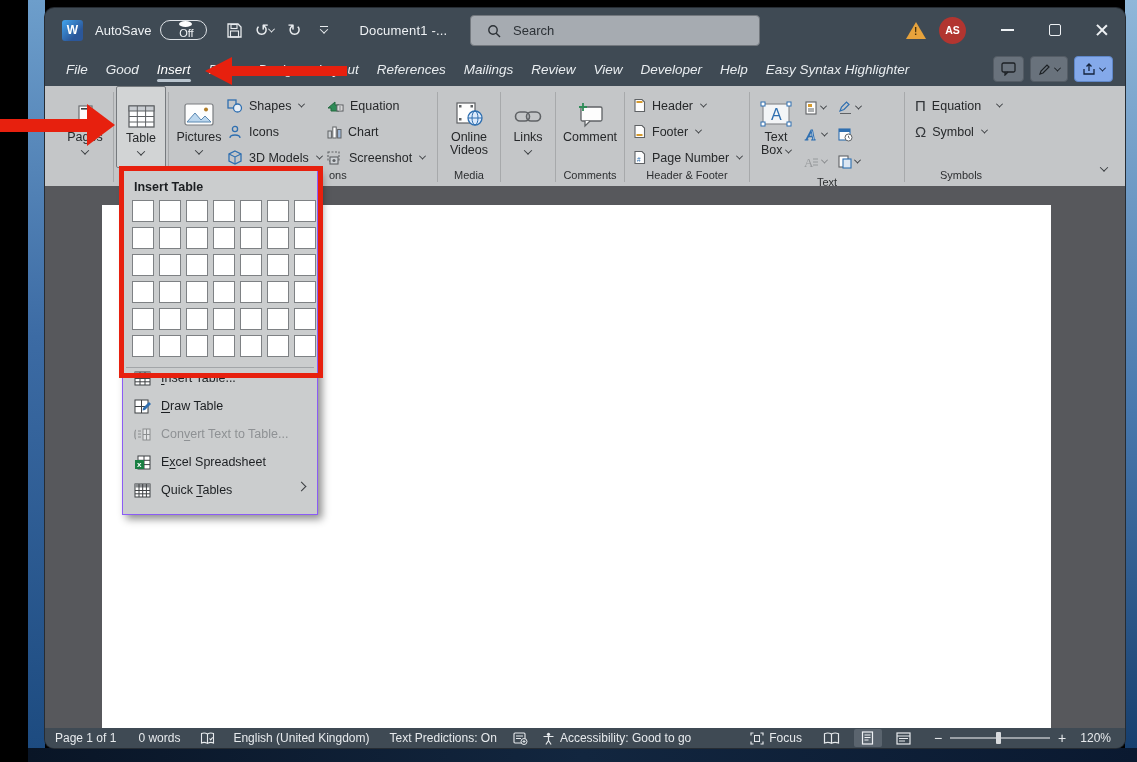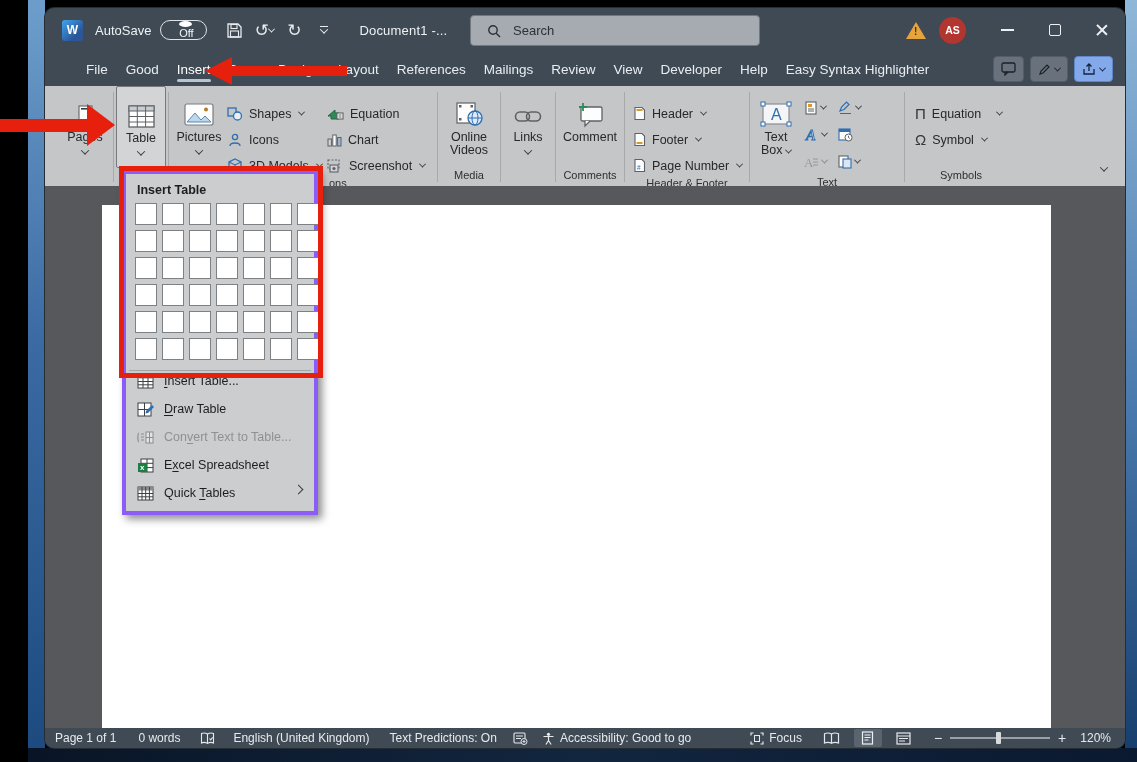--- a/index.html
+++ b/index.html
@@ -46,21 +46,21 @@
   .avatar { width:27px; height:27px; border-radius:50%; background:#b23530; color:#fff; font-size:10.5px;
     font-weight:bold; display:flex; align-items:center; justify-content:center; margin-right:18px; }
   .winbtn { width:47px; height:40px; display:flex; align-items:center; justify-content:center; color:#eef1f4; }
   .min-glyph { width:13px; height:1.5px; background:#eef1f4; }
   .max-glyph { width:12px; height:12px; border:1.3px solid #eef1f4; border-radius:2px; }
   .close-glyph { position:relative; width:14px; height:14px; }
   .close-glyph:before,.close-glyph:after { content:""; position:absolute; left:6px; top:0; width:1.6px; height:14px; background:#eef1f4; }
   .close-glyph:before { transform:rotate(45deg);} .close-glyph:after { transform:rotate(-45deg);}
 
   
-  .tabrow { height:34px; display:flex; align-items:center; padding-left:32px; color:#e9edf0; position:relative; }
+  .tabrow { height:34px; display:flex; align-items:center; padding-left:12px; color:#e9edf0; position:relative;font-style:italic; }
   .tab { padding:0 9px; font-size:13.5px; height:34px; display:flex; align-items:center; position:relative; white-space:nowrap; }
   .tab.active { color:#fff; }
   .tab.active:after { content:""; position:absolute; left:9px; right:9px; bottom:4px; height:3px;
     background:#b9c4ce; border-radius:2px; }
   .tabrow-right { position:absolute; right:12px; top:4px; display:flex; gap:6px; }
   .pillbtn { height:26px; background:#69727c; border:1px solid #545c65; border-radius:4px;
     display:flex; align-items:center; justify-content:center; gap:4px; padding:0 7px; color:#1d2125; }
   .pillbtn.blue { background:#84a9ea; border-color:#5f87c9; }
 
   
@@ -69,21 +69,21 @@
   .rgroup .content { flex:1; display:flex; }
   .rgroup .glabel { height:18px; font-size:11px; color:#2d2f31; text-align:center; line-height:14px; }
   .vsep { width:1px; background:#a7a9ab; margin:6px 2px 4px 2px; }
   .w52{width:52px}.w50{width:50px}.w56{width:56px}.w100{width:100px}.w108{width:108px}
   .w58{width:58px}.w64{width:64px}.w120{width:120px}.w150{width:150px}
   .bigbtn { flex:1; display:flex; flex-direction:column; align-items:center; padding-top:8px; gap:3px; }
   .bigbtn .blabel { font-size:12.5px; line-height:13px; text-align:center; }
   .bigbtn .chev { color:#3a3d40; margin-top:2px; }
   .bigbtn.pressed { border:1px solid #767a7e; background:#d2d4d5; border-radius:2px; }
   .icon-area { height:34px; display:flex; align-items:flex-end; justify-content:center; }
-  .rowcol { display:flex; flex-direction:column; padding-top:17px; gap:5px; }
+  .rowcol { display:flex; flex-direction:column; padding-top:9px; gap:5px; }
   .rowbtn { display:flex; align-items:center; gap:6px; height:21px; font-size:12.5px; white-space:nowrap; }
   .rowbtn .chev { color:#3a3d40; margin-left:2px; }
   .smallgrid { display:grid; grid-template-columns:34px 34px; grid-auto-rows:27px; padding-top:8px; margin-left:4px; }
   .sgcell { display:flex; align-items:center; gap:3px; color:#3a3d40; }
   .sgcell.dim { opacity:.45; }
   .ribbon-collapse { position:absolute; right:18px; bottom:10px; color:#3a3d40; }
   .glyphicon { font-size:15px; color:#33363a; line-height:1; }
 
   
   .docarea { height:542px; background:#57585c; position:relative; }
@@ -95,21 +95,21 @@
   .sb-item { display:flex; align-items:center; gap:5px; white-space:nowrap; }
   .sb-sp { flex:1; }
   .viewbtn { width:28px; height:18px; display:flex; align-items:center; justify-content:center; }
   .viewbtn.active { background:#5a646e; border-radius:2px; }
   .zoomtrack { width:100px; height:2px; background:#9aa0a6; position:relative; margin:0 8px; }
   .zoomthumb { position:absolute; left:46px; top:-5px; width:5px; height:12px; background:#d8dbde; border-radius:1px; }
   .zsign { font-size:14px; color:#e7eaed; }
 
   
   .tbl-menu { position:absolute; left:122px; top:170px; width:196px; height:345px; background:#cbcdce;
-    border:4px solid #8b5cf6; box-shadow:4px 4px 8px rgba(0,0,0,.45); z-index:40; }
+    border:1px solid #8b5cf6; box-shadow:4px 4px 8px rgba(0,0,0,.45); z-index:40; }
   .tbl-menu .mhead { font-size:12.5px; font-weight:bold; color:#1b1e21; padding:9px 0 6px 11px; }
   .cellgrid { display:grid; grid-template-columns:repeat(7,22px); grid-auto-rows:22px; gap:5px; margin-left:9px; width:184px; }
   .grid-cell { width:22px; height:22px; background:#fff; border:1px solid #7e8184; }
   .msep { border-top:1px solid #a2a5a8; margin:10px 3px 3px 3px; }
   .mitem { height:28px; display:flex; align-items:flex-start; padding-left:11px; font-size:12.5px; color:#1c1f22; position:relative; }
   .mitem .micon { width:17px; height:15px; margin-right:10px; flex:none; }
   .mitem.disabled { color:#8e9194; }
   .mitem.disabled svg { opacity:.45; }
   .mitem u { text-decoration:underline; text-underline-offset:2px; }
   .sub-arrow { position:absolute; right:12px; width:7px; height:7px; border-right:1.6px solid #3a3d40;

